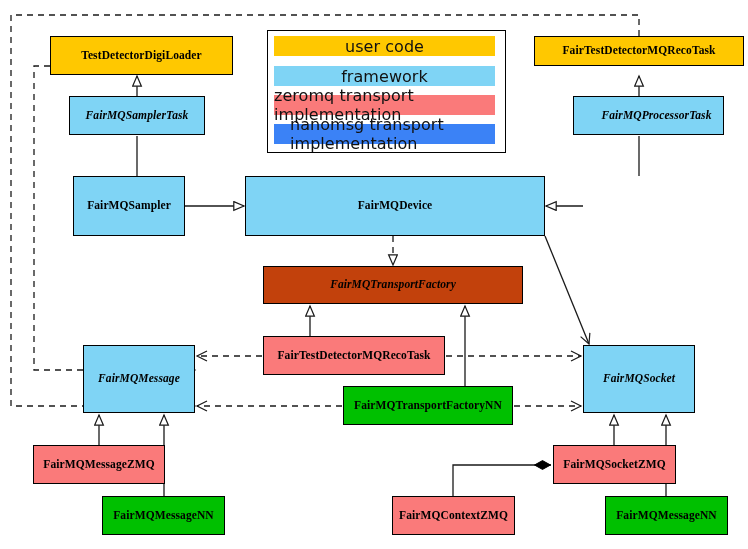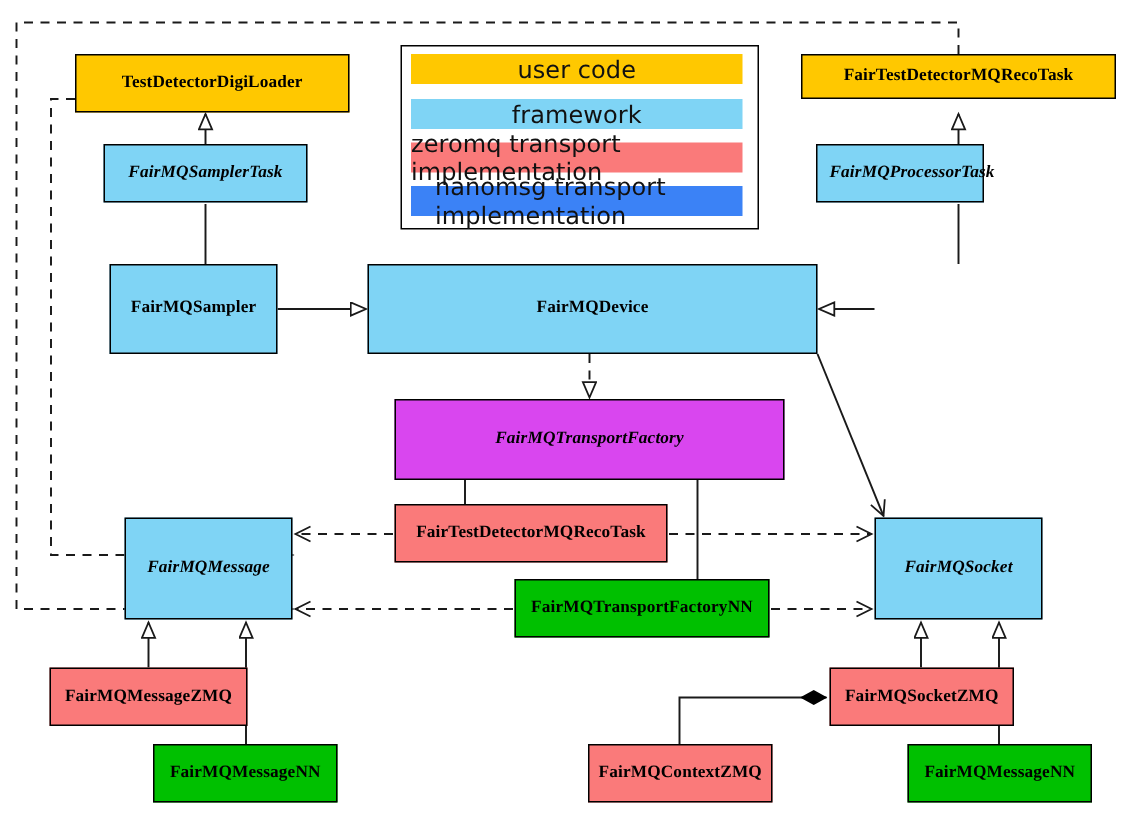--- a/index.html
+++ b/index.html
@@ -152,25 +152,25 @@
 
   <div class="node" style="left:245px; top:176px; width:300px; height:60px; background:#7FD4F5;">
     <span>FairMQDevice</span>
   </div>
 
 
   <div class="node" style="left:534px; top:36px; width:210px; height:30px; background:#FFC800;">
     <span>FairTestDetectorMQRecoTask</span>
   </div>
 
-  <div class="node abstract" style="left:544px; top:96px; width:112px; height:39px; background:#7FD4F5;padding-left:16px;">
+  <div class="node abstract" style="left:573px; top:96px; width:151px; height:39px; background:#7FD4F5;padding-left:16px;">
     <span>FairMQProcessorTask</span>
   </div>
 
-  <div class="node abstract" style="left:263px; top:266px; width:260px; height:54px; background:#d946ef;">
+  <div class="node abstract" style="left:263px; top:266px; width:260px; height:38px; background:#c2410c;">
     <span>FairMQTransportFactory</span>
   </div>
 
   <div class="node" style="left:263px; top:336px; width:182px; height:39px; background:#FA7A7A;">
     <span>FairTestDetectorMQRecoTask</span>
   </div>
 
   <div class="node" style="left:343px; top:386px; width:170px; height:39px; background:#00C000;">
     <span>FairMQTransportFactoryNN</span>
   </div>

